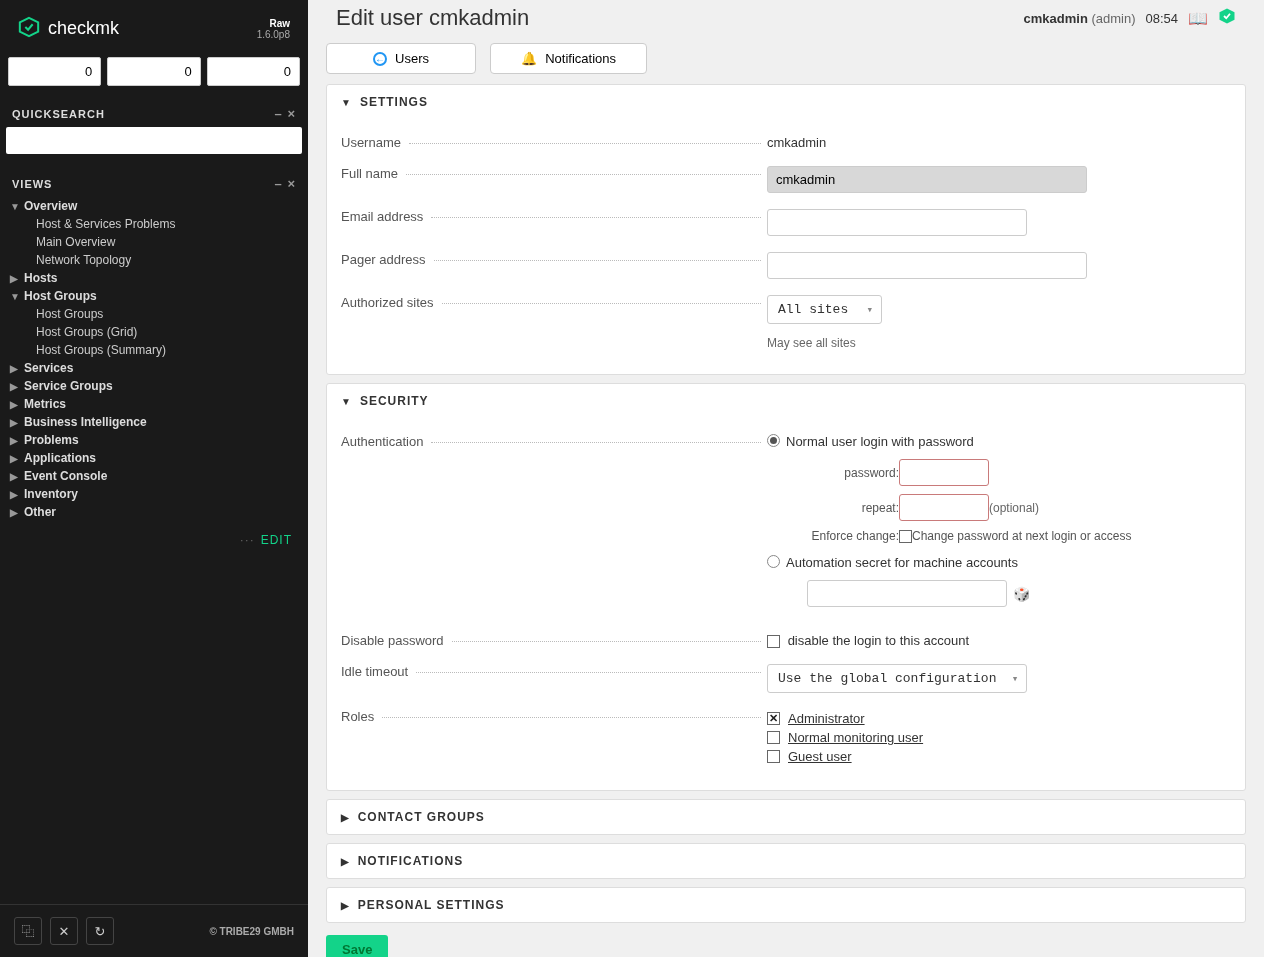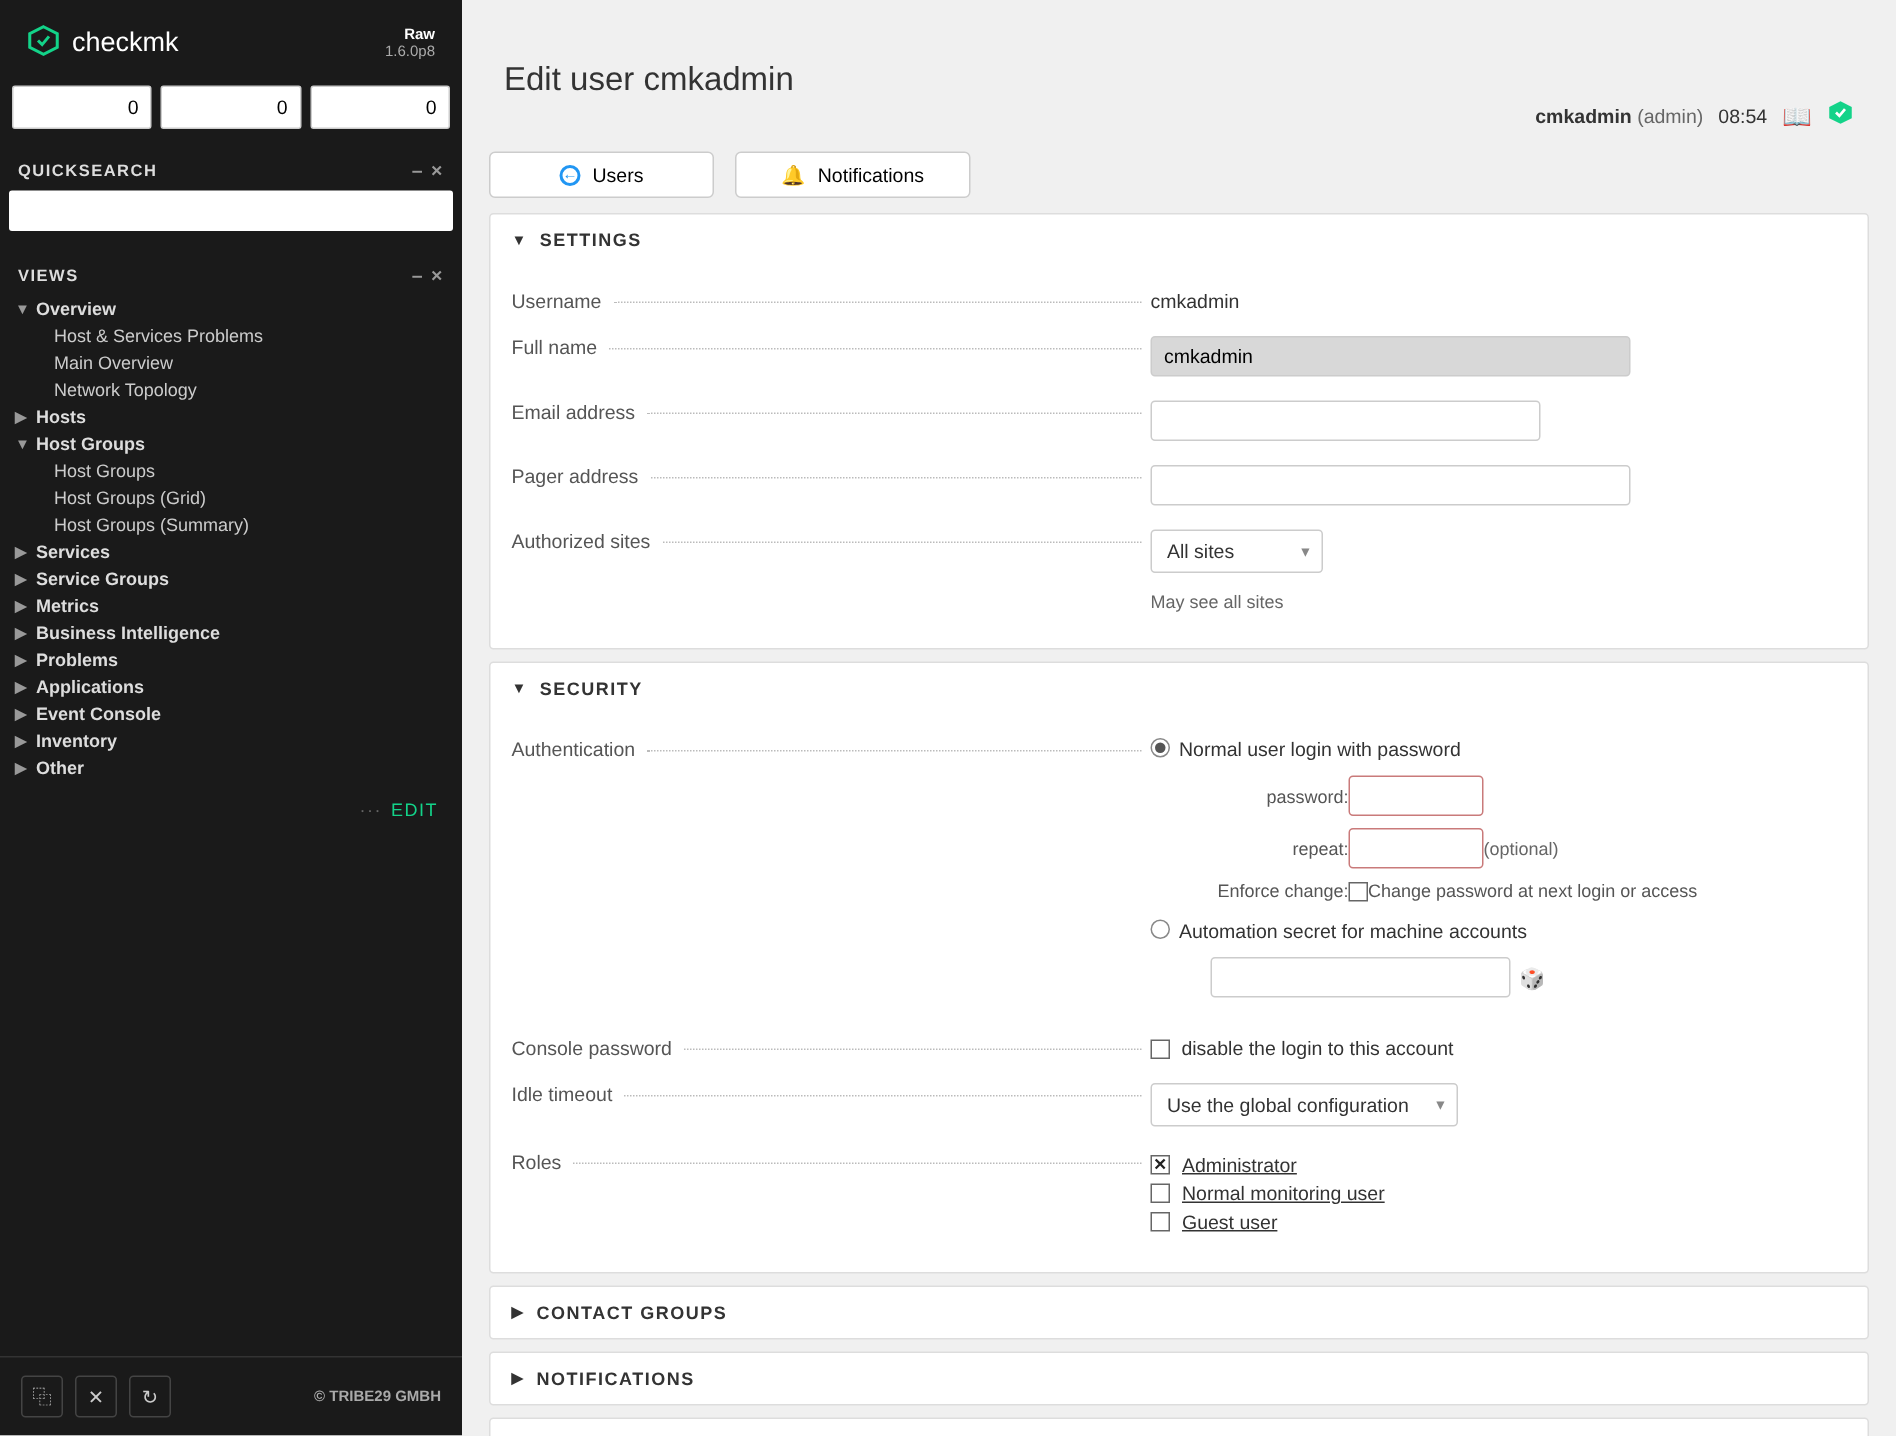--- a/index.html
+++ b/index.html
@@ -28,21 +28,21 @@
 
 .edit-link { text-align: right; padding: 6px 16px; color: #13d389; font-size: 12px; letter-spacing: 1px; }
 .edit-link .dots{ color: #666; margin-right: 6px;}
 
 .sidebar-footer { margin-top: auto; border-top: 1px solid #333; padding: 12px 14px; display: flex; align-items: center; gap: 8px; }
 .footer-icon { width: 28px; height: 28px; border: 1px solid #444; border-radius: 3px; display: flex; align-items: center; justify-content: center; color: #ccc; font-size: 13px; cursor: pointer; }
 .copyright { margin-left: auto; font-size: 10px; color: #aaa; font-weight: bold; }
 
 
 .main { flex: 1; background: #f0f0f0; display: flex; flex-direction: column; overflow: auto; }
-.page-header { display: flex; align-items: flex-start; padding: 40px 28px 12px; flex-direction: column; }
+.page-header { display: flex; align-items: center; padding: 5px 28px 12px; }
 .page-title { font-size: 22px; color: #333; font-weight: normal; }
 .header-right { margin-left: auto; display: flex; align-items: center; gap: 10px; color: #333; font-size: 13px; }
 .user-role { color: #666; }
 .book-icon { color: #aaa; font-size: 16px; }
 .hex-icon { color: #13d389; font-size: 18px; }
 
 .toolbar { display: flex; gap: 14px; padding: 0 18px 10px; }
 .tool-btn { background: #fff; border: 1px solid #ccc; border-radius: 4px; padding: 7px 30px; font-size: 13px; cursor: pointer; display: flex; align-items: center; gap: 8px; min-width: 150px; justify-content: center; }
 .users-icon { width: 14px; height: 14px; border: 2px solid #2196f3; border-radius: 50%; display: inline-flex; align-items: center; justify-content: center; color: #2196f3; font-size: 10px; }
 .bell-icon { color: #f5a623; }
@@ -58,21 +58,21 @@
 .row-label-dotted::after { content: ""; flex: 1; margin-left: 8px; border-bottom: 1px dotted #bbb; height: 1px; }
 .row-value { flex: 1; margin-left: 6px; color: #333; }
 
 .text-input { border: 1px solid #ccc; border-radius: 3px; padding: 5px 8px; font-size: 13px; background: #fff; }
 .text-input.wide { width: 320px; }
 .text-input.med { width: 260px; }
 .text-input.pw { width: 90px; border-color: #c97a7a; }
 .text-input.secret { width: 200px; }
 .text-input.selected { background: #d8d8d8; }
 
-.select { border: 1px solid #ccc; border-radius: 3px; padding: 6px 30px 6px 10px; font-size: 13px; background: #fff; display: inline-flex; align-items: center; position: relative; cursor: pointer; min-width: 115px; }
+.select { border: 1px solid #ccc; border-radius: 3px; padding: 6px 30px 6px 10px; font-size: 13px; background: #fff; display: inline-flex; align-items: center; position: relative; cursor: pointer; min-width: 115px; font-family: Liberation Mono, monospace; }
 .select::after { content: "▾"; position: absolute; right: 8px; color: #888; font-size: 11px; }
 .select.wide { min-width: 205px; }
 
 .hint { color: #666; font-size: 12px; margin-top: 12px; display:block;}
 
 .radio-row { display: flex; align-items: flex-start; gap: 6px; font-size: 13px; color: #333; }
 .radio { width: 13px; height: 13px; border: 1px solid #888; border-radius: 50%; display: inline-flex; align-items: center; justify-content: center; }
 .radio.checked::after { content:""; width: 7px; height: 7px; background: #555; border-radius: 50%; }
 
 .sub-fields { margin: 10px 0 10px 40px; display: flex; flex-direction: column; gap: 8px; }
@@ -300,21 +300,21 @@
             <div class="sub-fields">
               <div class="field-line">
                 <input type="text" class="text-input secret" style="">
                 <span class="dice-icon">🎲</span>
               </div>
             </div>
           </div>
         </div>
 
         <div class="row">
-          <div class="row-label row-label-dotted">Console password</div>
+          <div class="row-label row-label-dotted">Disable password</div>
           <div class="row-value">
             <span class="cbox"></span>
             <span style="margin-left:4px;">disable the login to this account</span>
           </div>
         </div>
 
         <div class="row">
           <div class="row-label row-label-dotted">Idle timeout</div>
           <div class="row-value">
             <span class="select wide">

